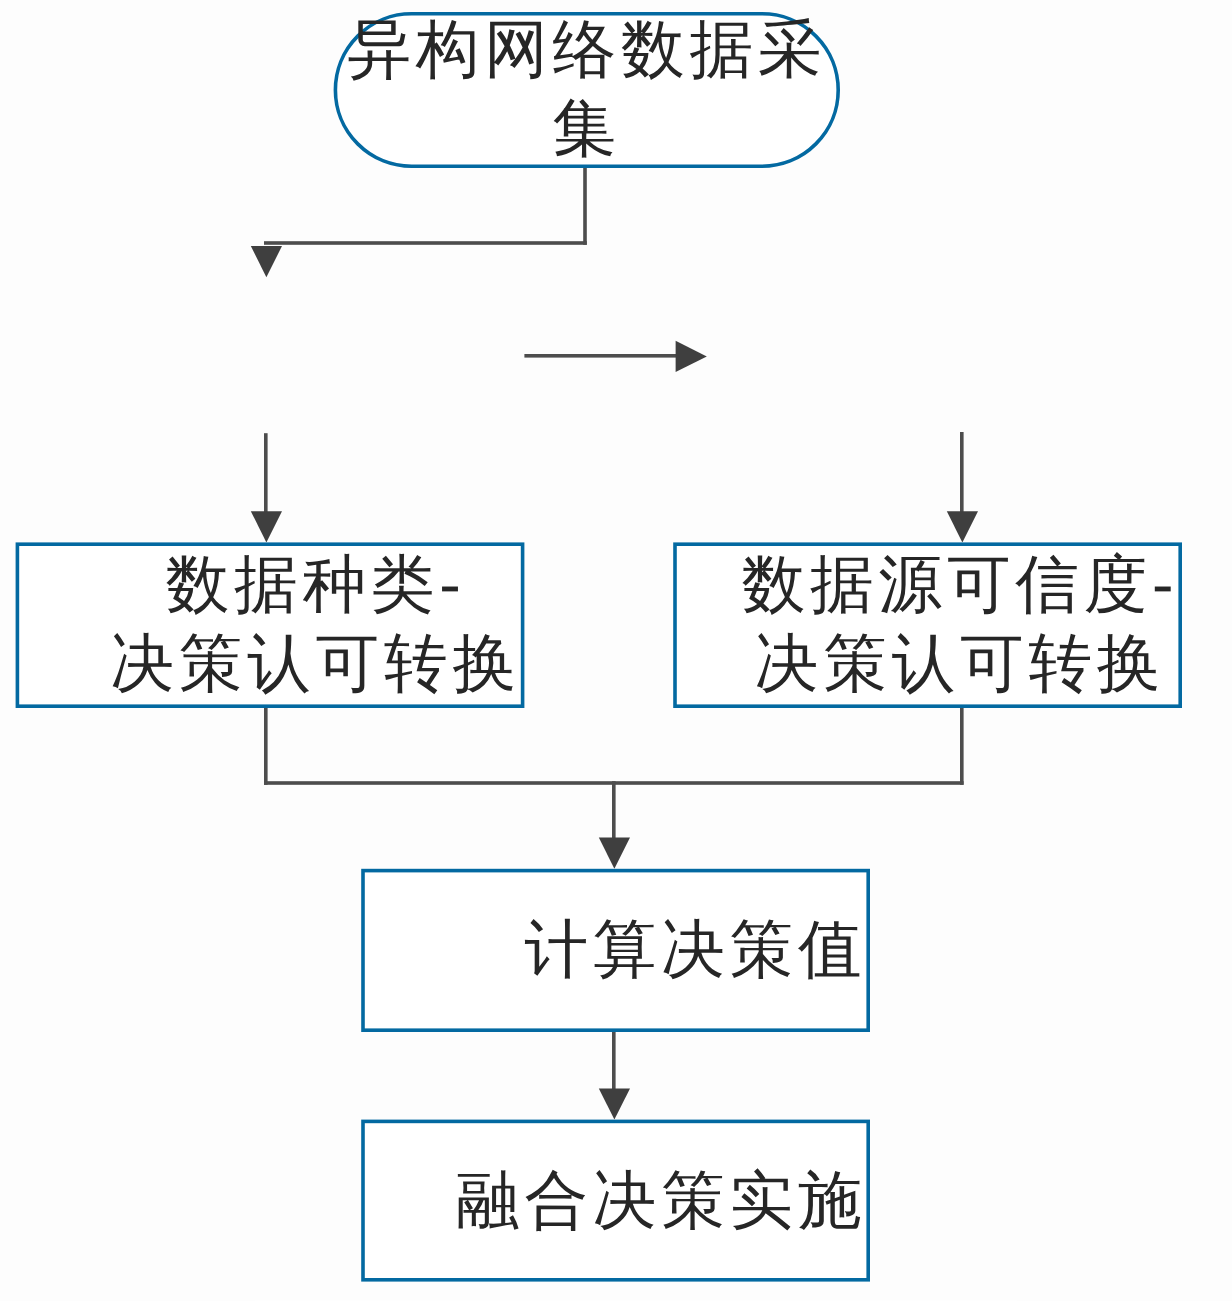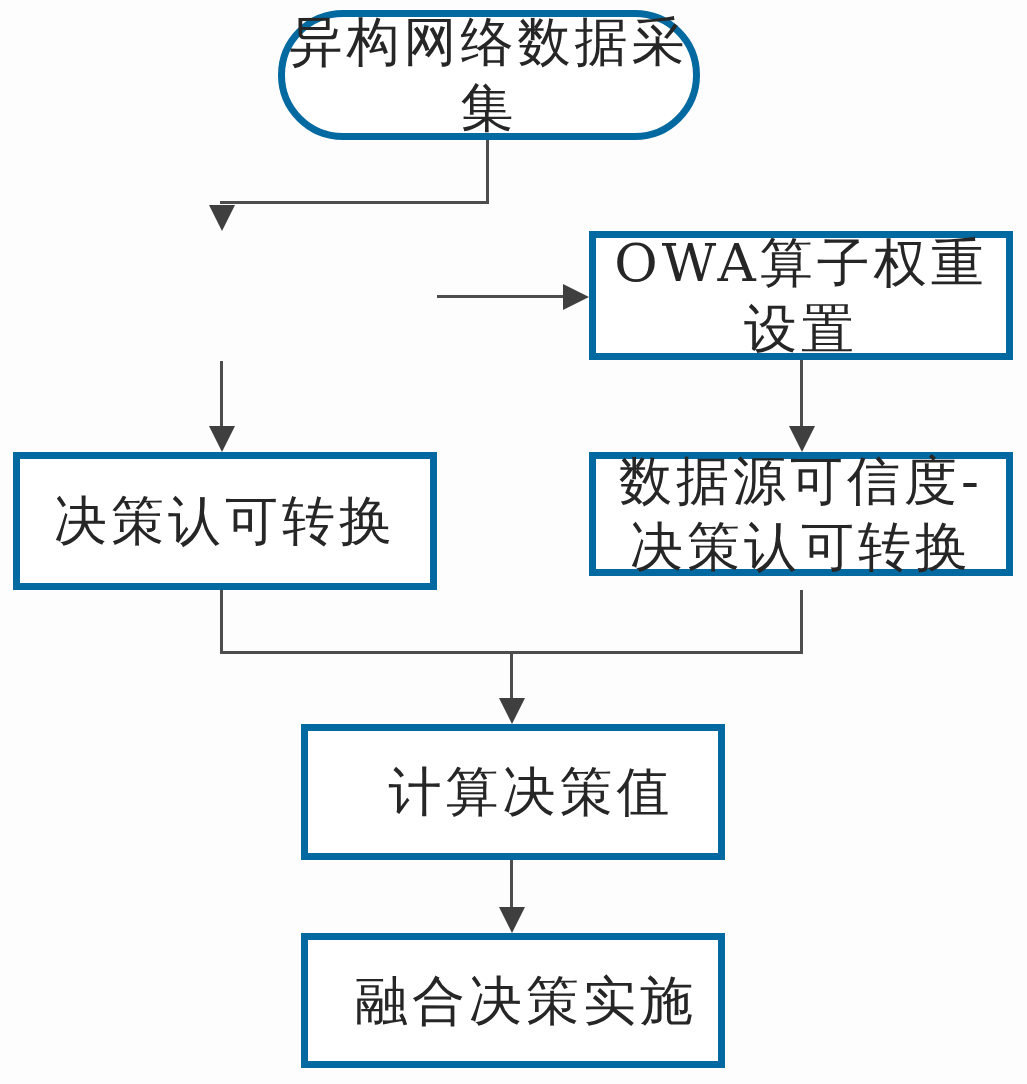--- a/index.html
+++ b/index.html
@@ -12,25 +12,25 @@
     width: 1027px;
     height: 1084px;
     background: #fdfdfd;
     font-family: "DejaVu Serif", "Liberation Serif", serif;
     color: #1f1f1f;
     overflow: hidden;
   }
   .node {
     position: absolute;
     box-sizing: border-box;
-    border: 7px solid #0369a1;
+    border: 3px solid #0369a1;
     background: #ffffff;
     display: flex;
     align-items: center;
-    justify-content: center;
+    justify-content: flex-end;
     text-align: center;
     font-size: 53px;
     letter-spacing: 4px;
     line-height: 66px;
     color: #262626;
   }
   .node.terminator {
     border-radius: 66px;
   }
   .edge {
@@ -61,40 +61,38 @@
 
   <div class="node terminator" style="left:278px; top:10px; width:422px; height:130px;">
     <span>异构网络数据采集</span>
   </div>
 
   <div class="edge" style="left:486px; top:140px; width:3px; height:64px;"></div>
   <div class="edge" style="left:220px; top:201px; width:269px; height:3px;"></div>
   <div class="arrowhead down" style="left:209px; top:205px;"></div>
 
 
-  <div class="node" style="left:589px; top:231px; width:424px; height:129px;">
-    <span>OWA算子权重设置</span>
-  </div>
 
   <div class="edge" style="left:437px; top:295px; width:129px; height:3px;"></div>
   <div class="arrowhead right" style="left:563px; top:284px;"></div>
 
   <div class="edge" style="left:220px; top:361px; width:3px; height:67px;"></div>
   <div class="arrowhead down" style="left:209px; top:426px;"></div>
 
   <div class="edge" style="left:800px; top:360px; width:3px; height:68px;"></div>
   <div class="arrowhead down" style="left:789px; top:426px;"></div>
 
   <div class="node two-line" style="left:13px; top:452px; width:424px; height:138px;">
     <div>
+      <span>数据种类-</span>
       <span>决策认可转换</span>
     </div>
   </div>
 
-  <div class="node two-line" style="left:589px; top:452px; width:424px; height:124px;">
+  <div class="node two-line" style="left:561px; top:452px; width:424px; height:138px;">
     <div>
       <span>数据源可信度-</span>
       <span>决策认可转换</span>
     </div>
   </div>
 
   <div class="edge" style="left:220px; top:590px; width:3px; height:64px;"></div>
   <div class="edge" style="left:800px; top:590px; width:3px; height:64px;"></div>
   <div class="edge" style="left:220px; top:651px; width:583px; height:3px;"></div>
   <div class="edge" style="left:510px; top:651px; width:3px; height:50px;"></div>

